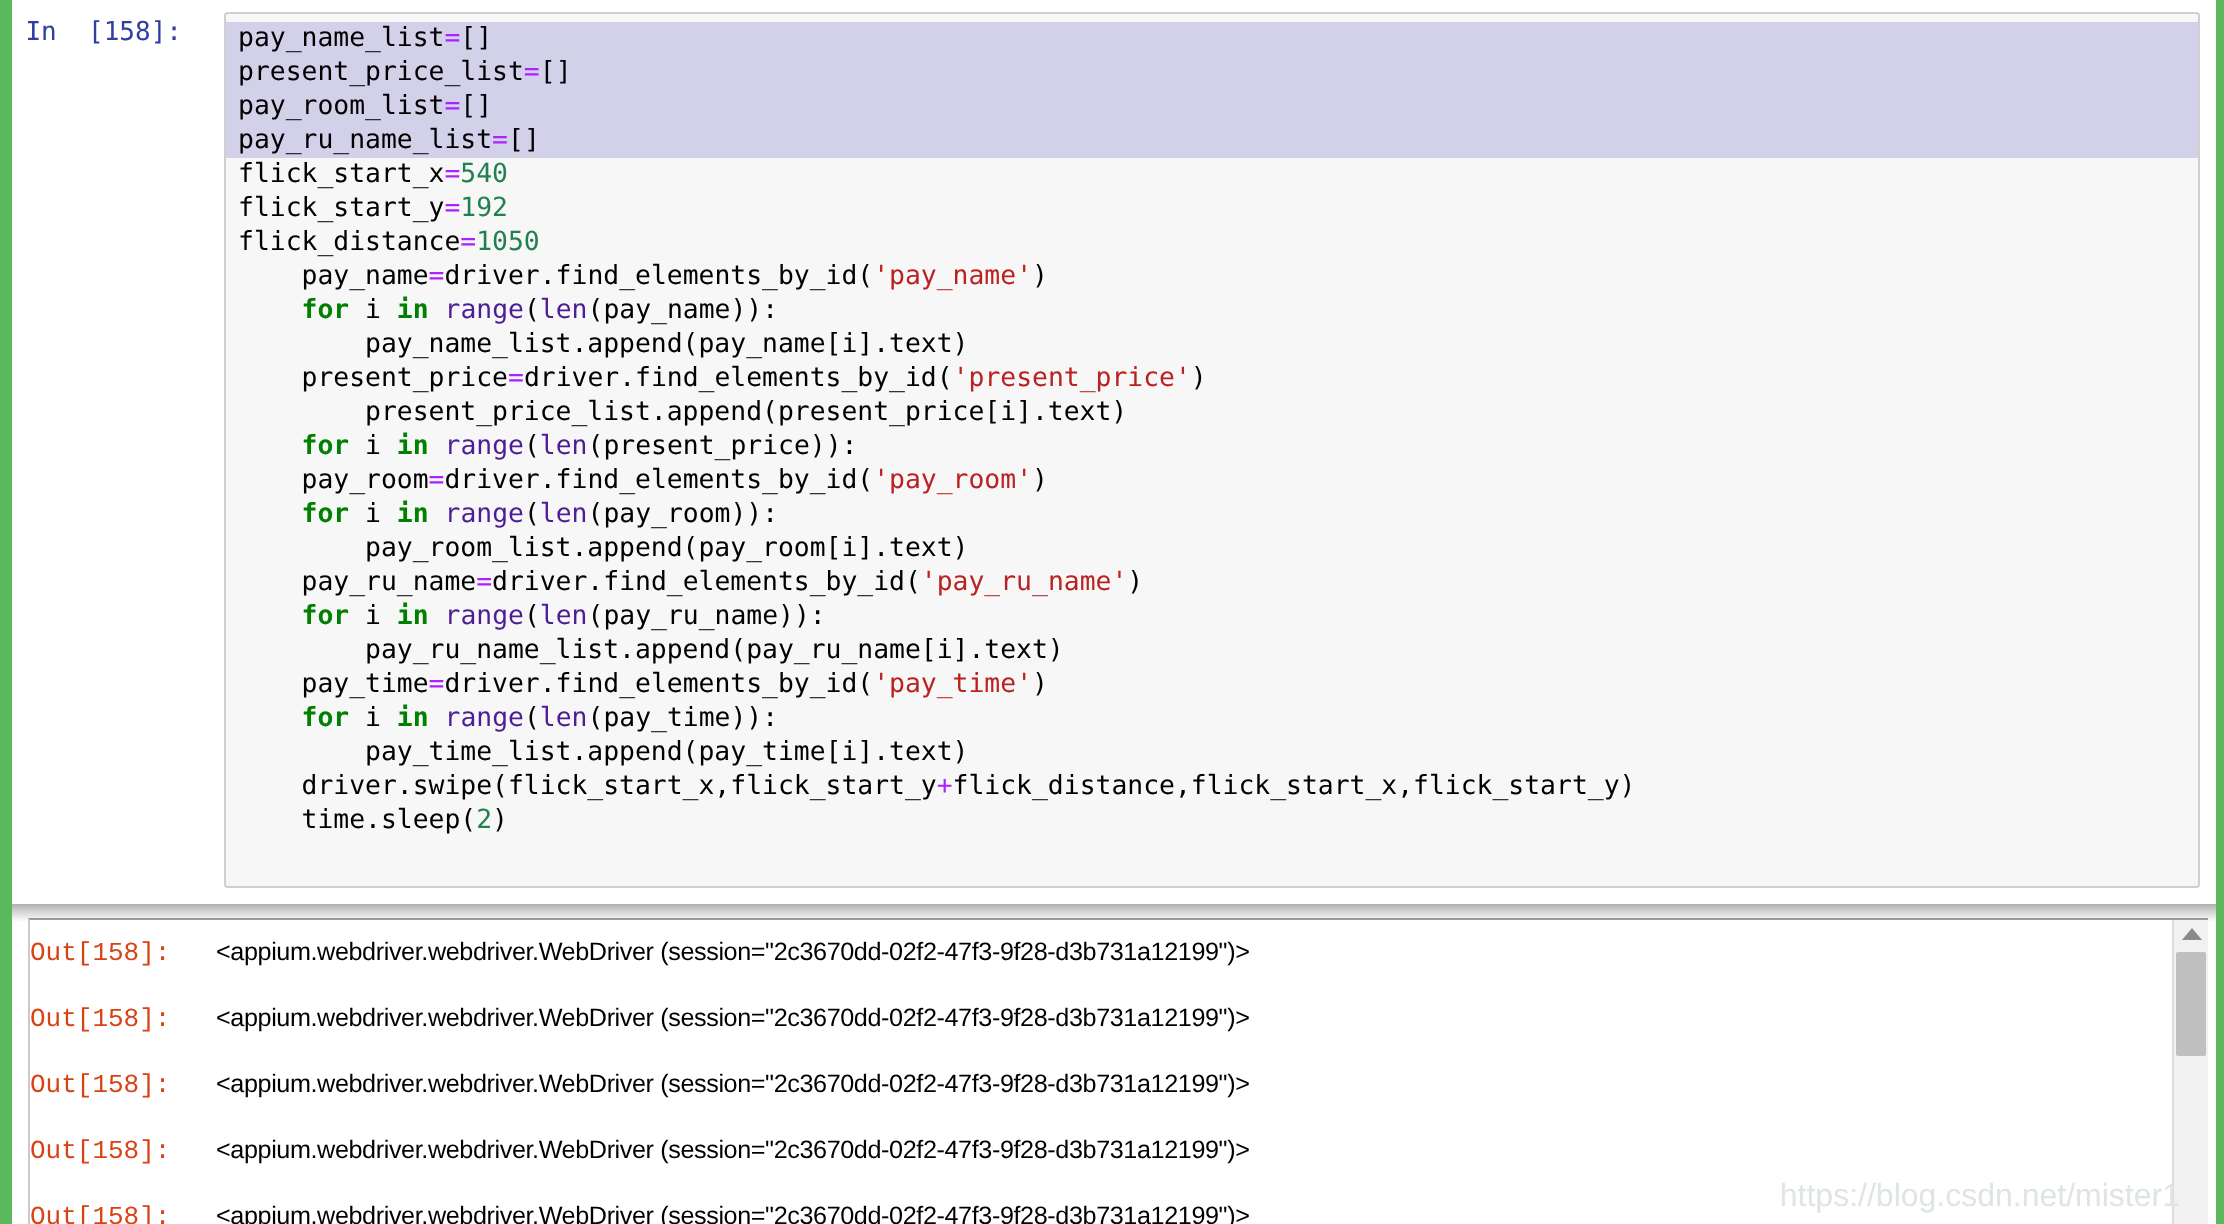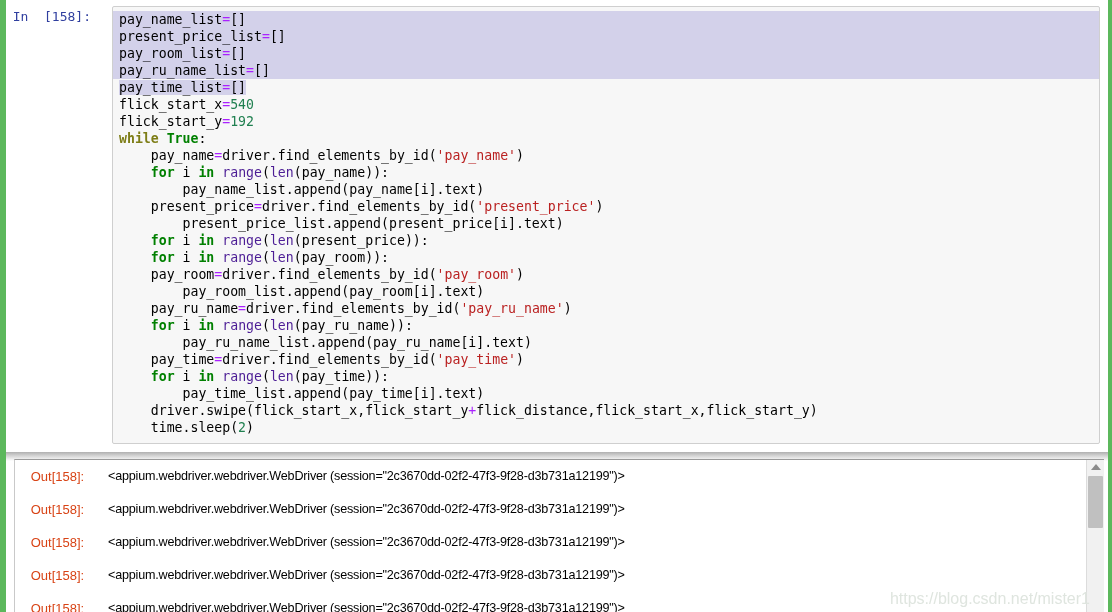--- a/index.html
+++ b/index.html
@@ -123,24 +123,24 @@
     padding-top: 9px;
   }
   .out-row {
     display: flex;
     align-items: flex-start;
     height: 33px;
   }
   .prompt-out {
     width: 85px;
     flex: 0 0 85px;
-    text-align: center;
+    text-align: left;
     padding-right: 8px;
     color: #d84315;
-    font-family: Liberation Sans, sans-serif;
+    font-family: Liberation Mono, monospace;
     font-size: 13px;
     white-space: pre;
     user-select: none;
   }
   .out-text {
     font-family: Liberation Sans, sans-serif;
     font-size: 12.6px;
     color: #000000;
     white-space: pre;
     letter-spacing: -0.2px;
@@ -200,32 +200,31 @@
 
 <div id="page">
 
   <div id="input-cell">
     <div class="prompt-in">In  [158]:</div>
     <div id="code-area">
         <div class="codeline sel-full">pay_name_list<span class="tok-op">=</span>[]</div>
         <div class="codeline sel-full">present_price_list<span class="tok-op">=</span>[]</div>
         <div class="codeline sel-full">pay_room_list<span class="tok-op">=</span>[]</div>
         <div class="codeline sel-full">pay_ru_name_list<span class="tok-op">=</span>[]</div>
-        <div class="codeline sel-partial"><span class="selspan">pay_time_list<span class="tok-op">=</span>[]</span></div>
         <div class="codeline">flick_start_x<span class="tok-op">=</span><span class="tok-num">540</span></div>
         <div class="codeline">flick_start_y<span class="tok-op">=</span><span class="tok-num">192</span></div>
-        <div class="codeline"><span class="tok-kw2">while</span> <span class="tok-kw">True</span>:</div>
+        <div class="codeline">flick_distance<span class="tok-op">=</span><span class="tok-num">1050</span></div>
         <div class="codeline">    pay_name<span class="tok-op">=</span>driver.find_elements_by_id(<span class="tok-str">'pay_name'</span>)</div>
         <div class="codeline">    <span class="tok-kw">for</span> i <span class="tok-kw">in</span> <span class="tok-bi">range</span>(<span class="tok-bi">len</span>(pay_name)):</div>
         <div class="codeline">        pay_name_list.append(pay_name[i].text)</div>
         <div class="codeline">    present_price<span class="tok-op">=</span>driver.find_elements_by_id(<span class="tok-str">'present_price'</span>)</div>
         <div class="codeline">        present_price_list.append(present_price[i].text)</div>
         <div class="codeline">    <span class="tok-kw">for</span> i <span class="tok-kw">in</span> <span class="tok-bi">range</span>(<span class="tok-bi">len</span>(present_price)):</div>
+        <div class="codeline">    pay_room<span class="tok-op">=</span>driver.find_elements_by_id(<span class="tok-str">'pay_room'</span>)</div>
         <div class="codeline">    <span class="tok-kw">for</span> i <span class="tok-kw">in</span> <span class="tok-bi">range</span>(<span class="tok-bi">len</span>(pay_room)):</div>
-        <div class="codeline">    pay_room<span class="tok-op">=</span>driver.find_elements_by_id(<span class="tok-str">'pay_room'</span>)</div>
         <div class="codeline">        pay_room_list.append(pay_room[i].text)</div>
         <div class="codeline">    pay_ru_name<span class="tok-op">=</span>driver.find_elements_by_id(<span class="tok-str">'pay_ru_name'</span>)</div>
         <div class="codeline">    <span class="tok-kw">for</span> i <span class="tok-kw">in</span> <span class="tok-bi">range</span>(<span class="tok-bi">len</span>(pay_ru_name)):</div>
         <div class="codeline">        pay_ru_name_list.append(pay_ru_name[i].text)</div>
         <div class="codeline">    pay_time<span class="tok-op">=</span>driver.find_elements_by_id(<span class="tok-str">'pay_time'</span>)</div>
         <div class="codeline">    <span class="tok-kw">for</span> i <span class="tok-kw">in</span> <span class="tok-bi">range</span>(<span class="tok-bi">len</span>(pay_time)):</div>
         <div class="codeline">        pay_time_list.append(pay_time[i].text)</div>
         <div class="codeline">    driver.swipe(flick_start_x,flick_start_y<span class="tok-op">+</span>flick_distance,flick_start_x,flick_start_y)</div>
         <div class="codeline">    time.sleep(<span class="tok-num">2</span>)</div>
       </div>

